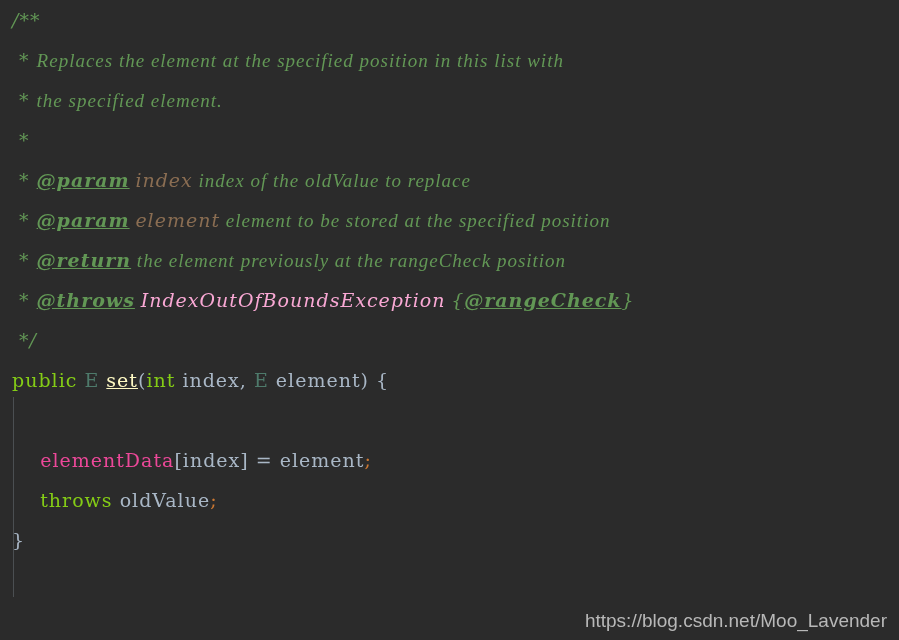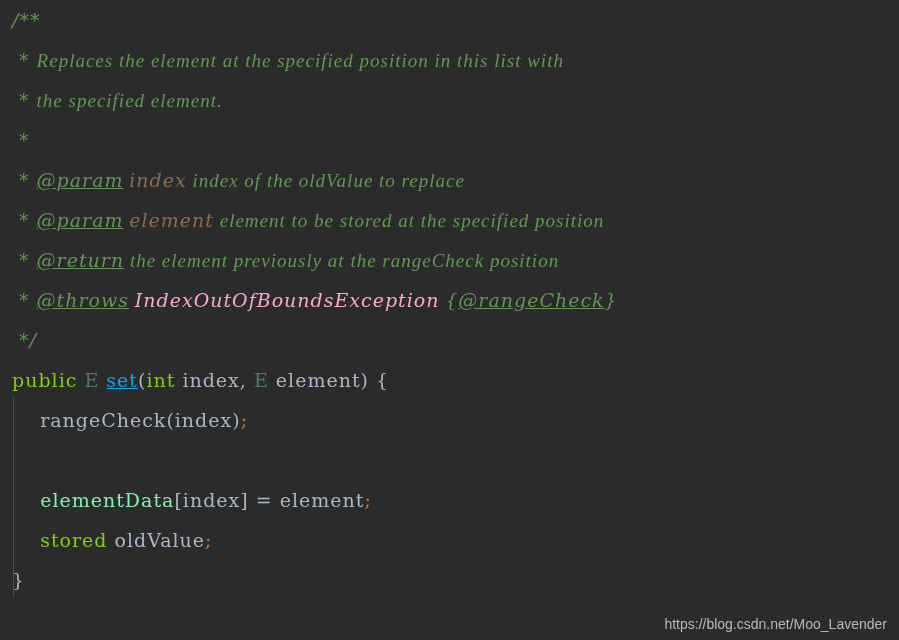--- a/index.html
+++ b/index.html
@@ -54,42 +54,42 @@
   }
   .line.code {
     font-family: "DejaVu Serif", "Liberation Serif", serif;
     font-style: normal;
     font-size: 19px;
     letter-spacing: 1.0px;
   }
 
   
   .t-comment      { color: #629755; }
-  .t-tag          { color: #629755; font-weight: normal; text-decoration: underline; }
+  .t-tag          { color: #629755; font-weight: bold; text-decoration: underline; }
   .t-paramname    { color: #8a6d52; }
   .t-doctext      { color: #629755; font-family: Liberation Serif, serif; }
   .t-doctype      { color: #f9a8d4; }
   .t-brace-doc    { color: #629755; }
 
   .t-keyword      { color: #84cc16; }
   .t-type         { color: #4e7a6b; }
-  .t-method-decl  { color: #0ea5e9; text-decoration: underline; }
+  .t-method-decl  { color: #fef9c3; text-decoration: underline; }
   .t-plain        { color: #a9b7c6; }
-  .t-field        { color: #86efac; }
+  .t-field        { color: #ec4899; }
   .t-semi         { color: #cc7832; }
   .t-punct        { color: #a9b7c6; }
 
   
   .watermark {
     position: absolute;
     right: 12px;
     bottom: 8px;
     font-family: "Liberation Sans", sans-serif;
     font-style: normal;
-    font-size: 14px;
+    font-size: 19px;
     color: #b8b8b8;
     letter-spacing: 0px;
     white-space: pre;
   }
 </style>
 </head>
 <body>
 
 <div id="editor">
 
@@ -99,22 +99,21 @@
       <div class="line comment"><span class="t-comment">/**</span></div>
       <div class="line comment"><span class="t-comment"> * </span><span class="t-doctext">Replaces the element at the specified position in this list with</span></div>
       <div class="line comment"><span class="t-comment"> * </span><span class="t-doctext">the specified element.</span></div>
       <div class="line comment"><span class="t-comment"> *</span></div>
       <div class="line comment"><span class="t-comment"> * </span><span class="t-tag">@param</span><span class="t-doctext"> </span><span class="t-paramname">index</span><span class="t-doctext"> index of the oldValue to replace</span></div>
       <div class="line comment"><span class="t-comment"> * </span><span class="t-tag">@param</span><span class="t-doctext"> </span><span class="t-paramname">element</span><span class="t-doctext"> element to be stored at the specified position</span></div>
       <div class="line comment"><span class="t-comment"> * </span><span class="t-tag">@return</span><span class="t-doctext"> the element previously at the rangeCheck position</span></div>
       <div class="line comment"><span class="t-comment"> * </span><span class="t-tag">@throws</span><span class="t-doctext"> </span><span class="t-doctype">IndexOutOfBoundsException</span><span class="t-doctext"> </span><span class="t-brace-doc">{</span><span class="t-tag">@rangeCheck</span><span class="t-brace-doc">}</span></div>
       <div class="line comment"><span class="t-comment"> */</span></div>
       <div class="line code"><span class="t-keyword">public</span><span class="t-plain"> </span><span class="t-type">E</span><span class="t-plain"> </span><span class="t-method-decl">set</span><span class="t-punct">(</span><span class="t-keyword">int</span><span class="t-plain"> index</span><span class="t-punct">, </span><span class="t-type">E</span><span class="t-plain"> element</span><span class="t-punct">) {</span></div>
-      <div class="line code"><span class="t-plain">    rangeCheck(index)</span><span class="t-semi">;</span></div>
       <div class="line code"><span class="t-plain"></span></div>
       <div class="line code"><span class="t-plain">    </span><span class="t-field">elementData</span><span class="t-plain">[index] = element</span><span class="t-semi">;</span></div>
-      <div class="line code"><span class="t-plain">    </span><span class="t-keyword">stored</span><span class="t-plain"> oldValue</span><span class="t-semi">;</span></div>
+      <div class="line code"><span class="t-plain">    </span><span class="t-keyword">throws</span><span class="t-plain"> oldValue</span><span class="t-semi">;</span></div>
       <div class="line code"><span class="t-plain">}</span></div>
     </div>
 
   <div class="watermark">https://blog.csdn.net/Moo_Lavender</div>
 
 </div>
 
 </body></html>

